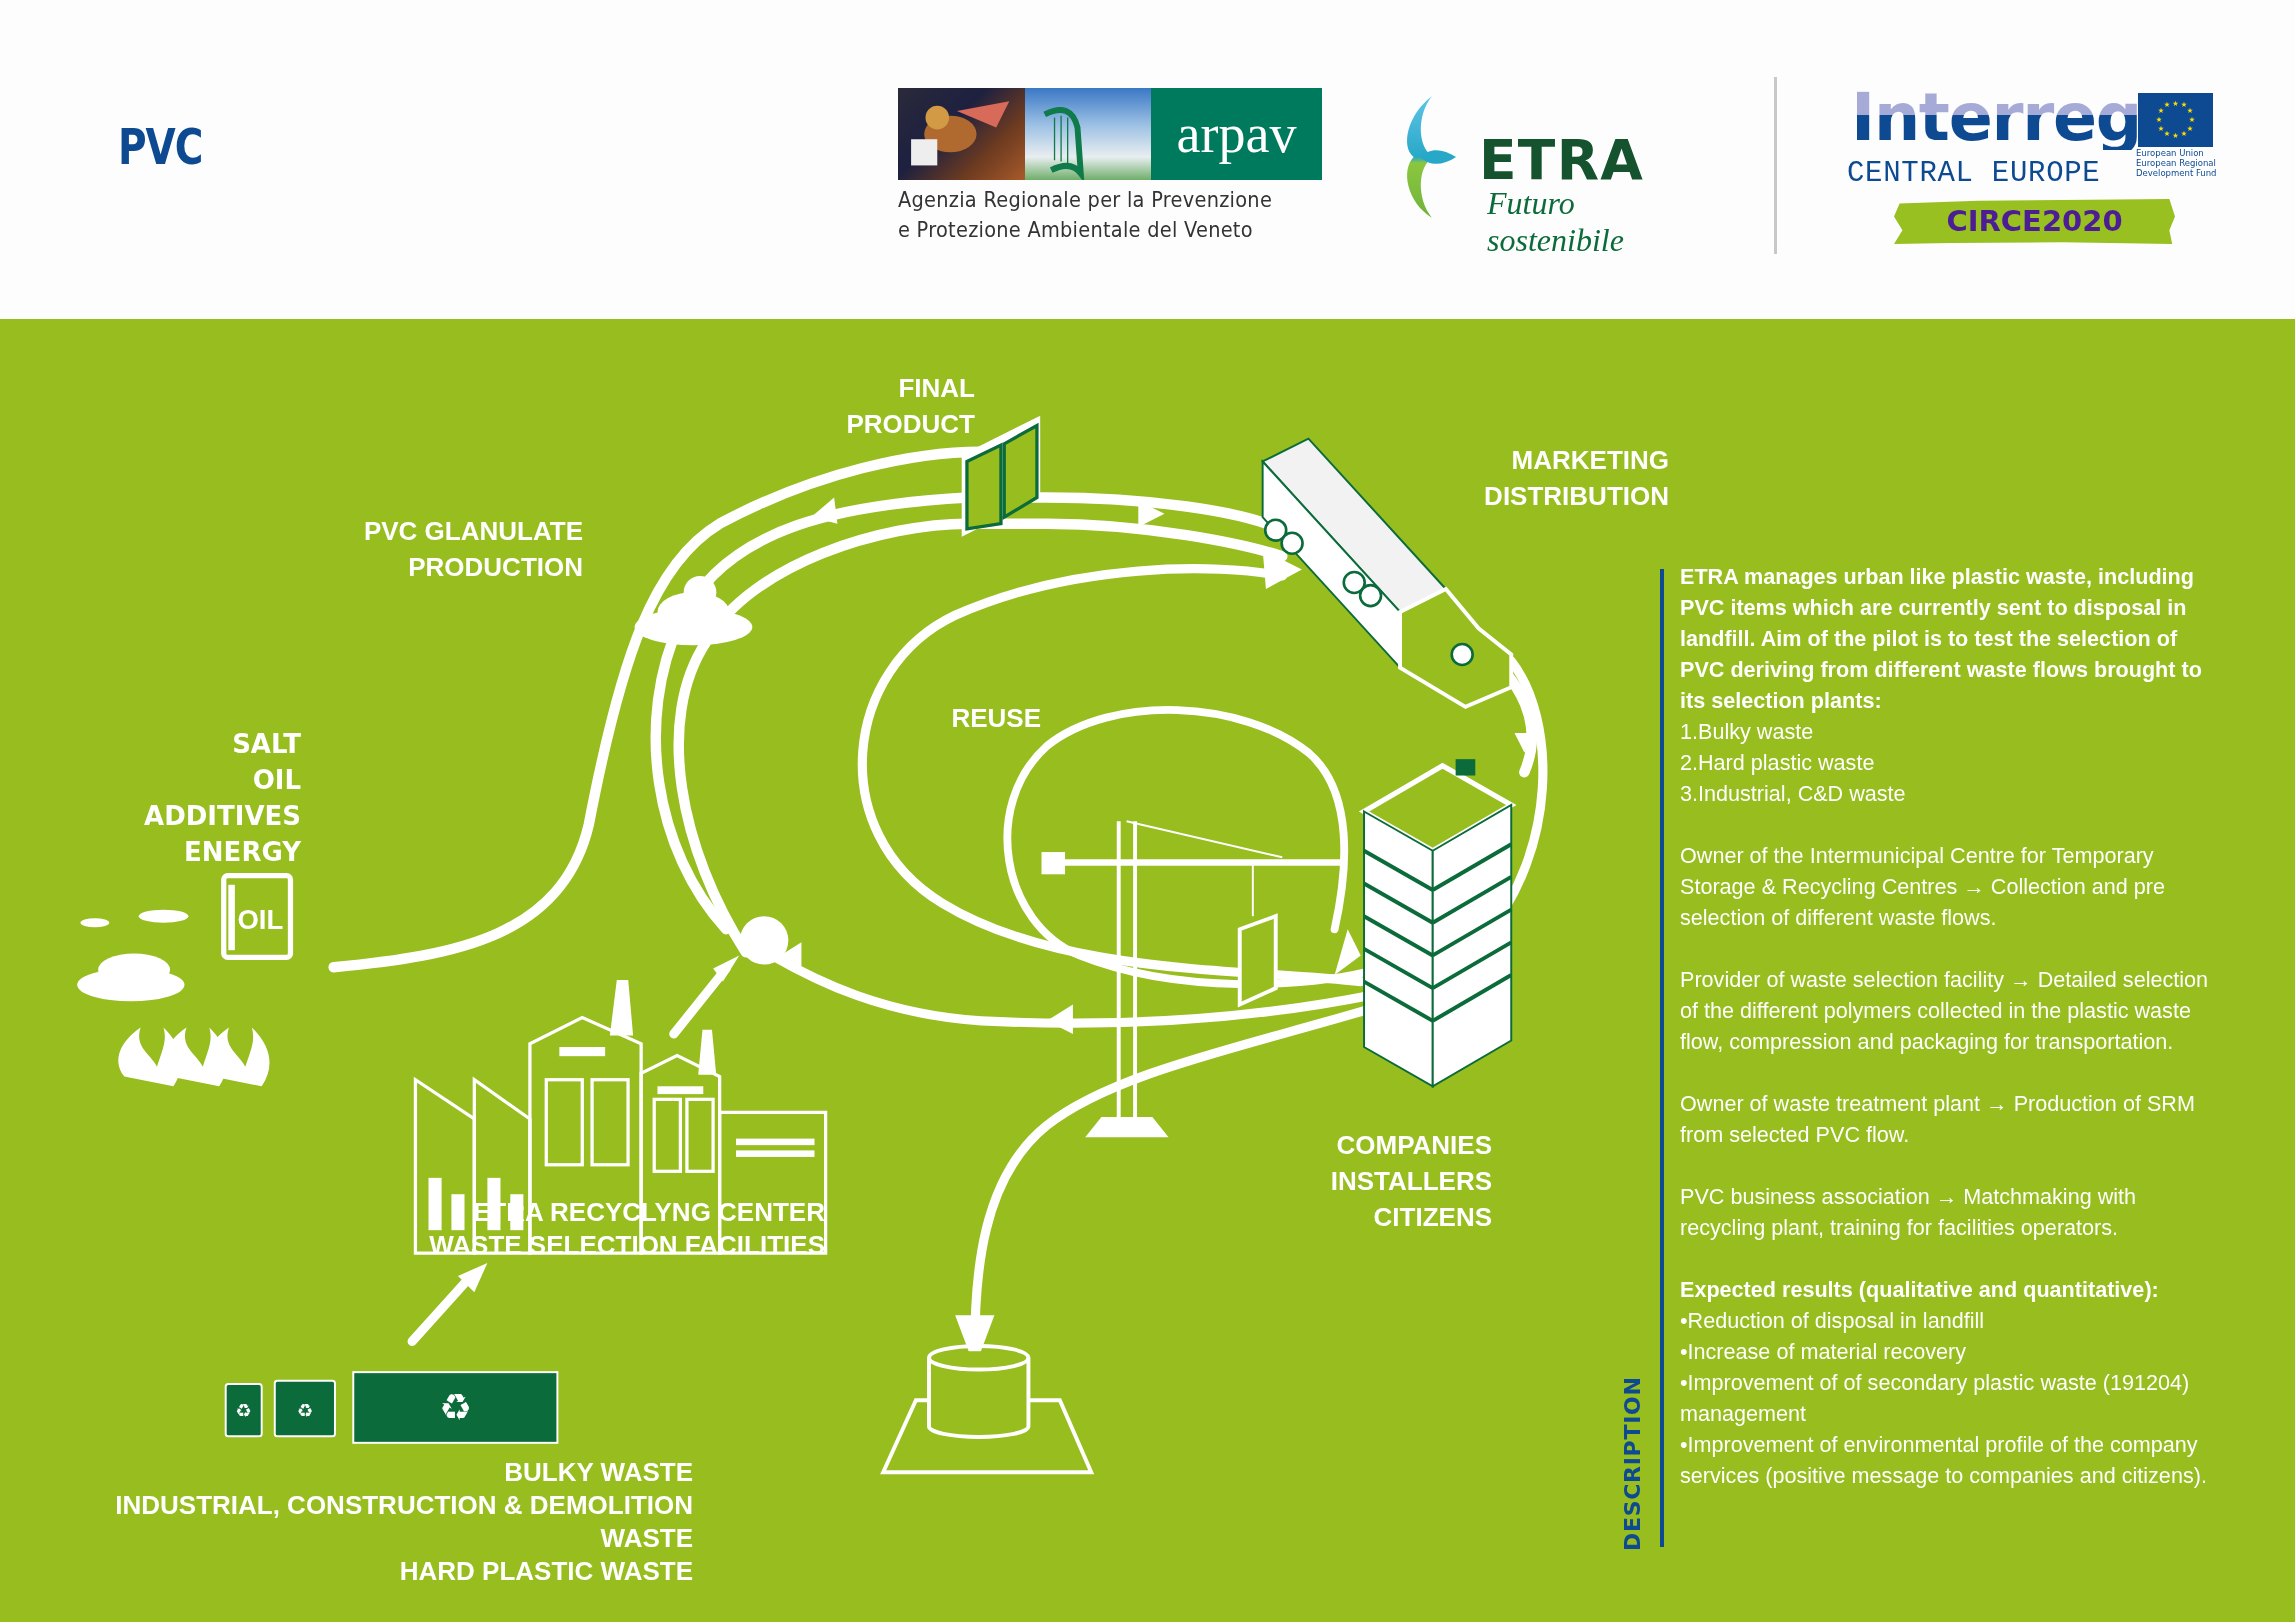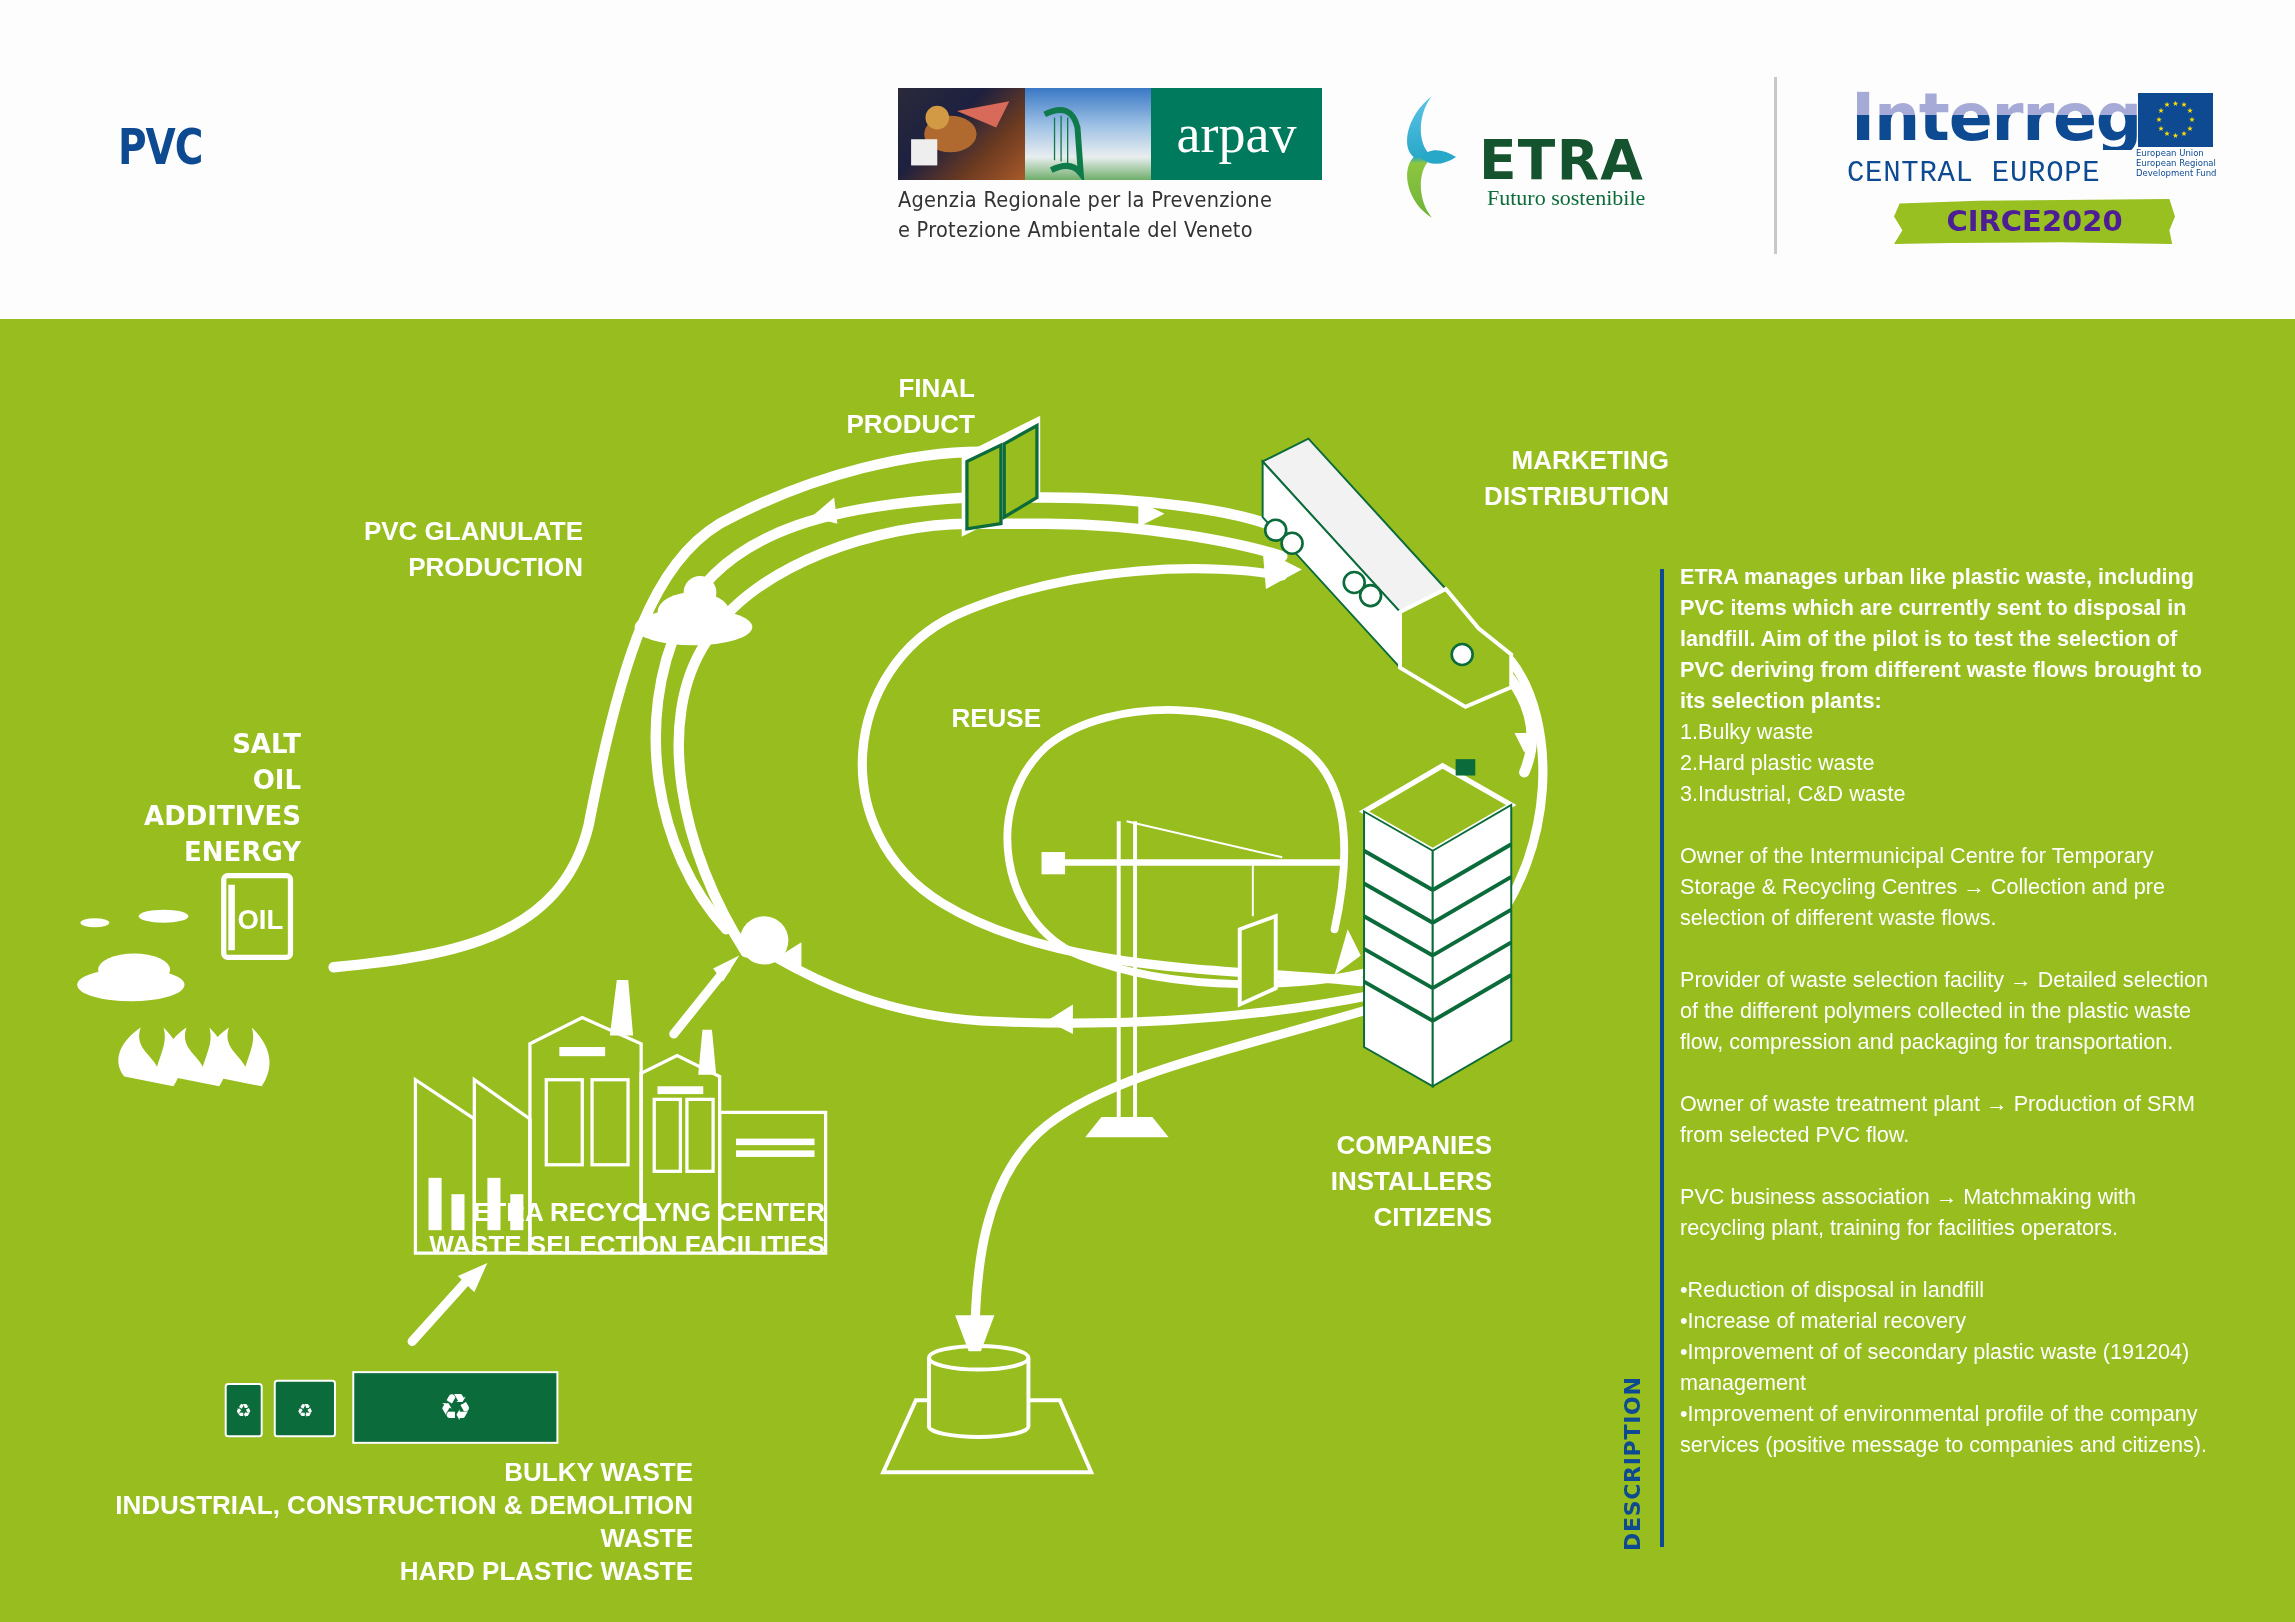--- a/index.html
+++ b/index.html
@@ -8,21 +8,21 @@
   
   #header{left:0;top:0;width:2295px;height:319px;background:#fdfdfd;}
   #pvc-logo{left:118px;top:118px;font-family:"DejaVu Sans",sans-serif;font-weight:bold;font-size:50px;color:#0e4a92;letter-spacing:-1.3px;transform:scaleX(0.78);transform-origin:left center;}
   #arpav-block{left:898px;top:88px;width:424px;height:96px;}
   #arpav-lion{left:0;top:0;width:127px;height:92px;background:linear-gradient(135deg,#2a2a3a 0%,#1d2040 40%,#6b3a20 70%,#a85a2a 100%);}
   #arpav-harp{left:127px;top:0;width:126px;height:92px;background:linear-gradient(180deg,#3a78c5 0%,#9cc0e4 40%,#e9eef0 75%,#6fae6a 100%);}
   #arpav-name-box{left:253px;top:0;width:171px;height:92px;background:#007a5c;color:#fff;font-family:"Liberation Serif",serif;font-size:54px;display:flex;align-items:center;justify-content:center;}
   #arpav-tag{left:898px;top:185px;width:432px;font-family:"DejaVu Sans",sans-serif;font-size:22px;color:#333;line-height:30px;letter-spacing:0.3px;transform:scaleX(0.88);transform-origin:left top;white-space:nowrap;}
   #etra-block{left:1394px;top:95px;width:301px;height:124px;}
   #etra-word{left:85px;top:33px;font-family:"DejaVu Sans",sans-serif;font-weight:bold;font-size:55px;color:#14532d;letter-spacing:1.3px;}
-  #etra-tag{left:93px;top:90px;font-family:"Liberation Serif",serif;font-size:22px;color:#0b6b3a;}
+  #etra-tag{left:93px;top:90px;font-family:"Liberation Serif",serif;font-size:32px;color:#0b6b3a;font-style:italic;}
   #header-divider{left:1774px;top:77px;width:2.6px;height:177px;background:#c8c8c8;}
   #interreg-word{left:1851px;top:85px;font-family:"DejaVu Sans",sans-serif;font-weight:bold;font-size:65px;letter-spacing:-1.3px;color:#0e4a92;line-height:65px;background:linear-gradient(180deg,#a5aad6 0%,#a5aad6 46%,#0e4a92 46%,#0e4a92 100%);-webkit-background-clip:text;background-clip:text;-webkit-text-fill-color:transparent;}
   #central-europe{left:1847px;top:157px;font-family:Liberation Mono, monospace;font-size:29px;color:#0e4a92;letter-spacing:0.7px;}
   #eu-flag{left:2138px;top:93px;width:75px;height:54px;background:#0e4a92;}
   #eu-text{left:2136px;top:149px;font-family:"DejaVu Sans",sans-serif;font-size:8.5px;line-height:9.8px;color:#0e4a92;}
   #circe-badge{left:1894px;top:198px;width:281px;height:46px;background:#97c020;clip-path:polygon(2% 12%,30% 6%,70% 4%,98% 2%,100% 40%,98% 70%,99% 100%,60% 96%,20% 98%,0% 100%,3% 70%,0% 40%);display:flex;align-items:center;justify-content:center;}
   #circe-text{font-family:"DejaVu Sans",sans-serif;font-weight:bold;font-size:29px;color:#4c1d95;}
   
   #main{left:0;top:319px;width:2295px;height:1304px;background:#97bd1f;}
   .lbl{position:absolute;color:#fff;font-family:"Liberation Sans",sans-serif;font-weight:bold;text-align:right;line-height:36px;font-size:26px;}
@@ -313,18 +313,19 @@
   <p>3.Industrial, C&amp;D waste</p>
   <div class="gap"></div>
   <p>Owner of the Intermunicipal Centre for Temporary Storage &amp; Recycling Centres → Collection and pre selection of different waste flows.</p>
   <div class="gap"></div>
   <p>Provider of waste selection facility → Detailed selection of the different polymers collected in the plastic waste flow, compression and packaging for transportation.</p>
   <div class="gap"></div>
   <p>Owner of waste treatment plant → Production of SRM from selected PVC flow.</p>
   <div class="gap"></div>
   <p>PVC business association → Matchmaking with recycling plant, training for facilities operators.</p>
   <div class="gap"></div>
+  <p class="b">Expected results (qualitative and quantitative):</p>
   <p>•Reduction of disposal in landfill</p>
   <p>•Increase of material recovery</p>
   <p>•Improvement of of secondary plastic waste (191204) management</p>
   <p>•Improvement of environmental profile of the company services (positive message to companies and citizens).</p>
 </div>
 
 
 </body></html>

